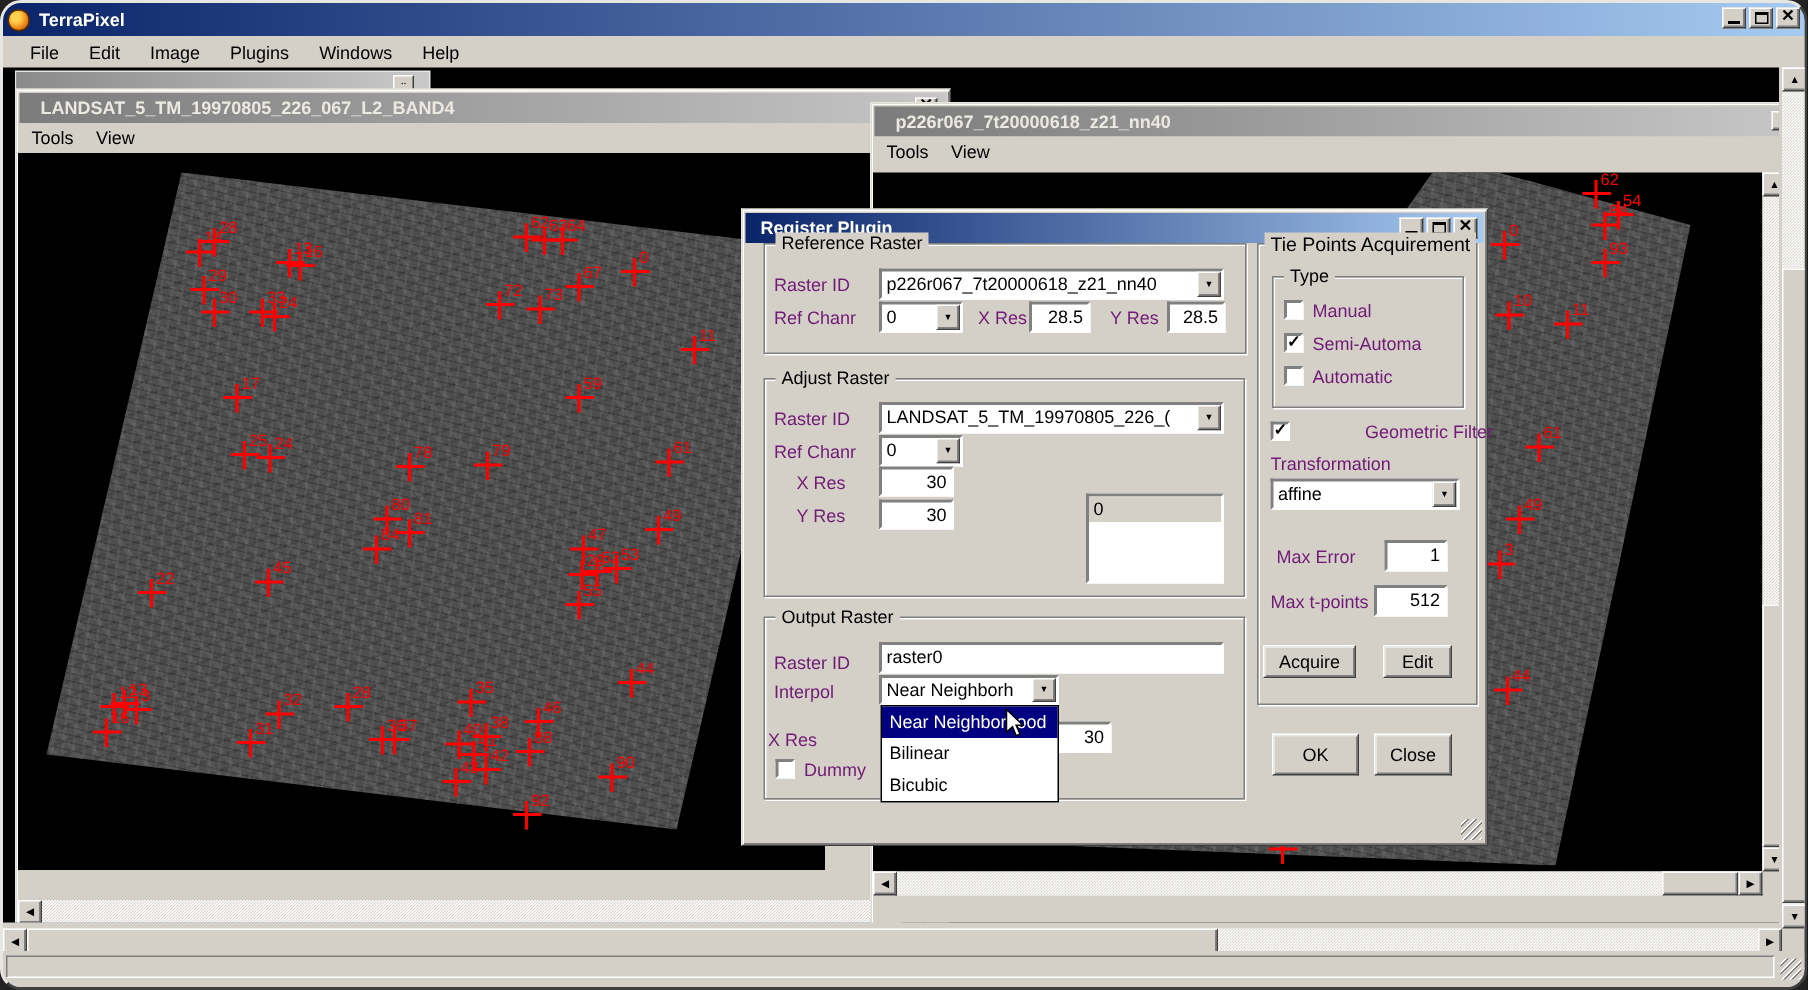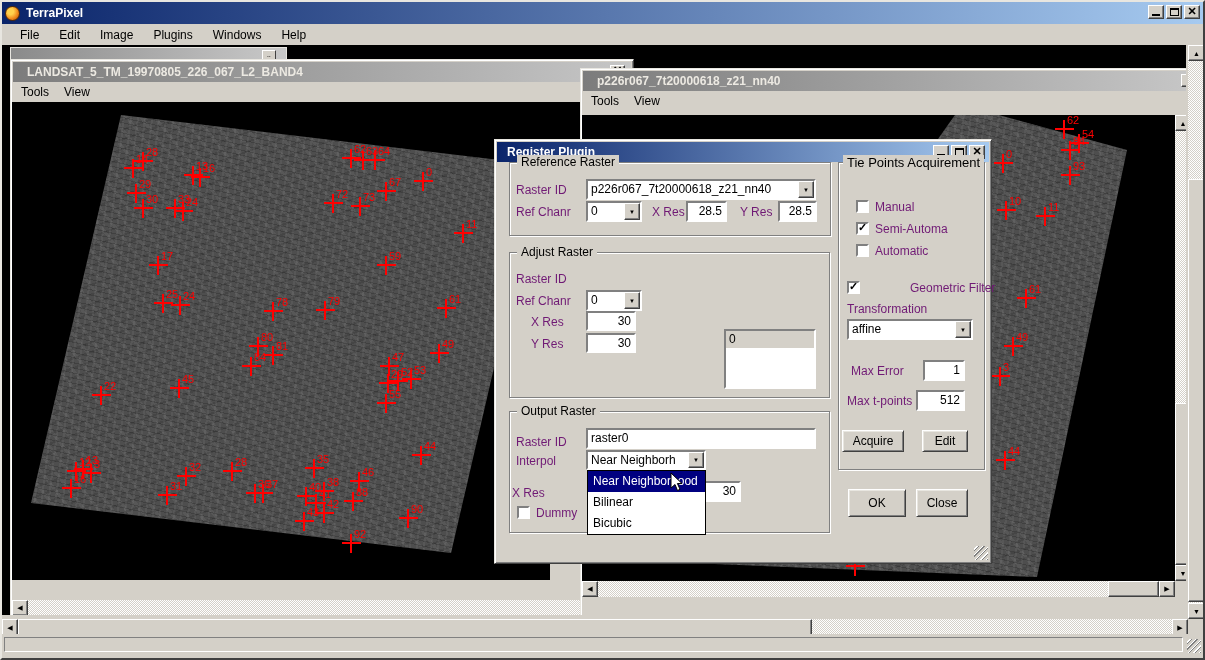--- a/index.html
+++ b/index.html
@@ -1,18 +1,18 @@
 <!DOCTYPE html>
 <html style="--titlebar-active-start: #0A246A; --titlebar-active-end: #A6CAF0; --titlebar-inactive-start: #7C7C7C; --titlebar-inactive-end: #C6C6C6; --window-face: #D4D0C8; --selection: #000080; --tie-point: #FF0000; --canvas: #000000;"><head>
 <meta charset="utf-8">
 <style>
   html,body{margin:0;padding:0;background:#222;}
   *{box-sizing:border-box;font-family:"Liberation Sans",sans-serif;}
   #screen{position:relative;width:1205px;height:660px;background:var(--window-face,#D4D0C8);
-    border-left:2px solid #e8e6e0;border-top:2px solid #e8e6e0;border-right:2px solid #404040;border-bottom:2px solid #404040;overflow:hidden;}
+    border-left:2px solid #e8e6e0;border-top:2px solid #e8e6e0;border-right:2px solid #404040;border-bottom:2px solid #404040;overflow:hidden;border-radius:14px;}
   .tb-main{position:absolute;left:0;top:0;right:0;height:22px;display:flex;align-items:center;
     background:linear-gradient(90deg,var(--titlebar-active-start,#0A246A),var(--titlebar-active-end,#A6CAF0));color:#fff;font-weight:bold;font-size:12px;}
   .app-icon{width:15px;height:15px;border-radius:50%;margin:0 6px 0 3px;
     background:radial-gradient(circle at 35% 35%,#ffd24d 0 25%,#f08a1d 60%,#a44a00 100%);border:1px solid #5a2d00;}
   .cap-btns{position:absolute;right:3px;top:3px;display:flex;gap:2px;}
   .cap-btn{width:16px;height:14px;background:var(--window-face,#D4D0C8);border:1px solid;border-color:#fff #404040 #404040 #fff;
     box-shadow:inset -1px -1px 0 #808080;display:flex;align-items:flex-end;justify-content:center;color:#000;font-size:9px;line-height:9px;font-weight:bold;}
   .glyph-min{width:8px;height:3px;border-bottom:2px solid #000;margin-bottom:2px;}
   .glyph-max{width:9px;height:8px;border:1px solid #000;border-top:2px solid #000;margin-bottom:2px;}
   .glyph-x{font-size:11px;line-height:11px;margin-bottom:1px;}
@@ -516,20 +516,24 @@
       </div>
       <span class="lbl" style="left:245px;top:65px;">Y Res</span>
       <div class="field num" style="left:283px;top:61px;width:39px;height:21px;">
         <span>28.5</span>
       </div>
 
       <div class="group" style="left:14px;top:112px;width:321px;height:146px;">
         <span class="legend">Adjust Raster</span>
       </div>
       <span class="lbl" style="left:21px;top:132px;">Raster ID</span>
+      <div class="field combo" style="left:91px;top:128px;width:230px;height:21px;">
+        <span>LANDSAT_5_TM_19970805_226_(</span>
+        <span class="drop">▼</span>
+      </div>
       <span class="lbl" style="left:21px;top:154px;">Ref Chanr</span>
       <div class="field combo" style="left:91px;top:150px;width:56px;height:21px;">
         <span>0</span>
         <span class="drop">▼</span>
       </div>
       <span class="lbl" style="left:36px;top:175px;">X Res</span>
       <div class="field num" style="left:91px;top:171px;width:50px;height:20px;">
         <span>30</span>
       </div>
       <span class="lbl" style="left:36px;top:197px;">Y Res</span>
@@ -561,20 +565,23 @@
       <span class="lbl" style="left:41px;top:366px;">Dummy</span>
 
       <div class="ddlist" style="left:92px;top:330px;width:119px;">
         <div class="opt sel">Near Neighborhood</div>
         <div class="opt">Bilinear</div>
         <div class="opt">Bicubic</div>
       </div>
 
       <div class="group" style="left:343px;top:22px;width:147px;height:308px;">
         <span class="legend" style="font-size:13px;left:4px;">Tie Points Acquirement</span>
+      </div>
+      <div class="group" style="left:353px;top:44px;width:128px;height:88px;">
+        <span class="legend">Type</span>
       </div>
       <span class="check" style="left:361px;top:60px;"></span>
       <span class="lbl" style="left:380px;top:60px;">Manual</span>
       <span class="check on" style="left:361px;top:82px;"></span>
       <span class="lbl" style="left:380px;top:82px;">Semi-Automa</span>
       <span class="check" style="left:361px;top:104px;"></span>
       <span class="lbl" style="left:380px;top:104px;">Automatic</span>
 
       <span class="check on" style="left:352px;top:141px;"></span>
       <span class="lbl" style="left:372px;top:141px;margin-left:43px;">Geometric Filter</span>

